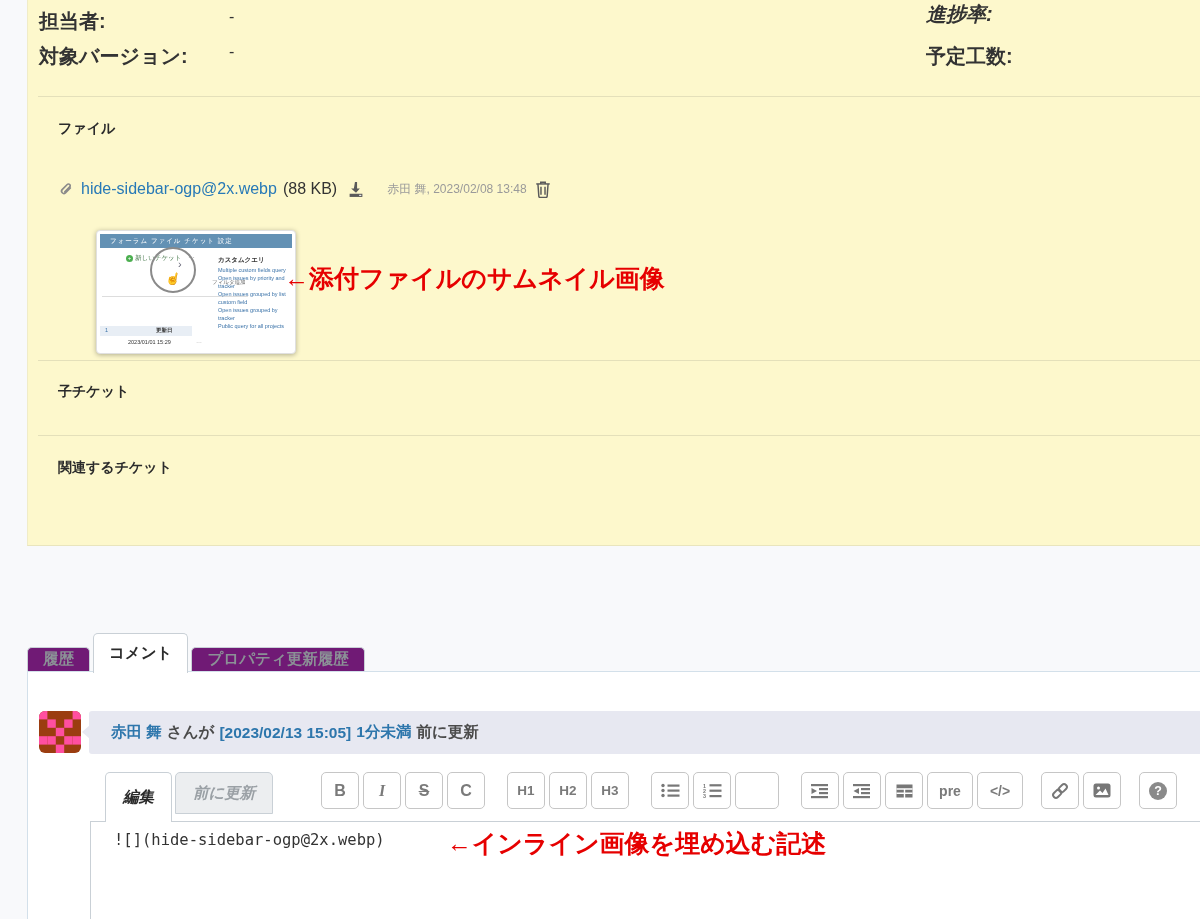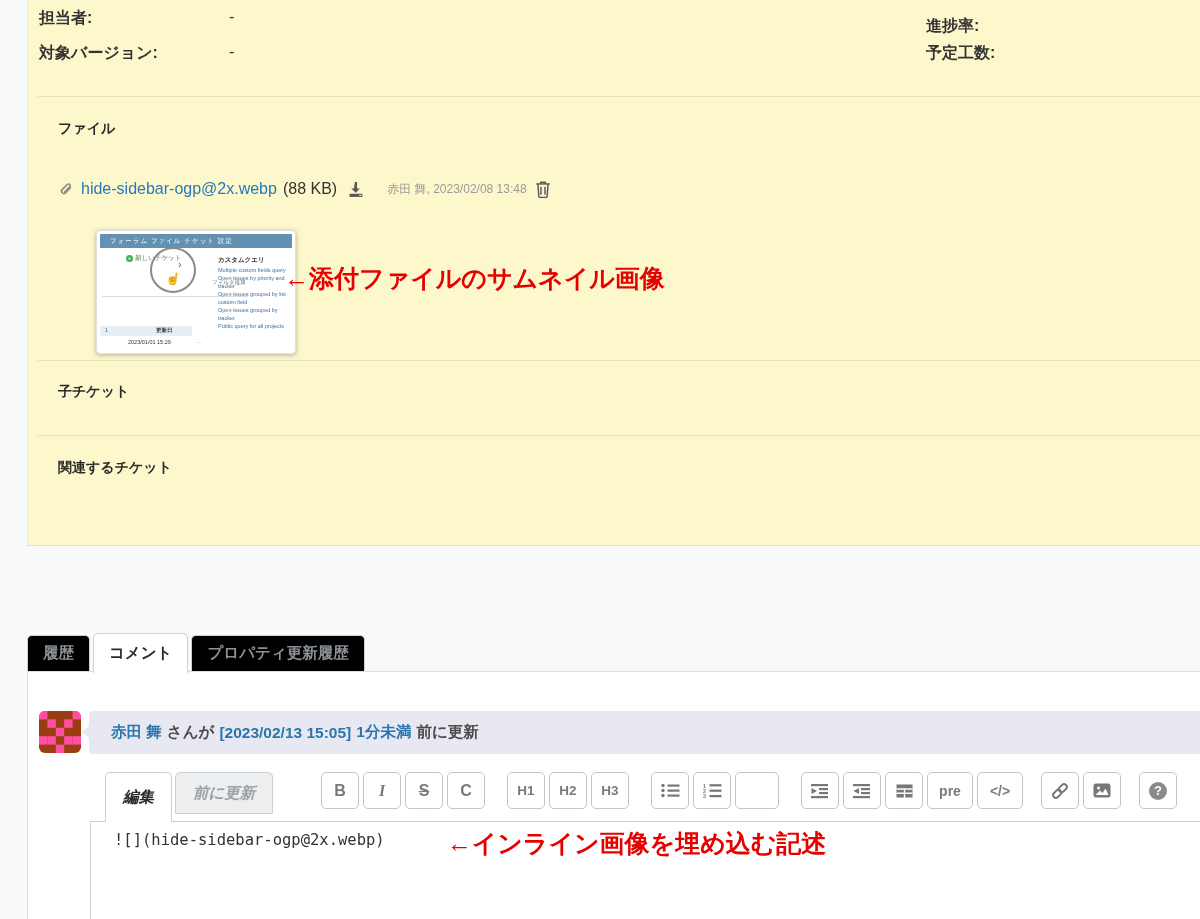--- a/index.html
+++ b/index.html
@@ -4,21 +4,21 @@
 <style>
   * { margin:0; padding:0; box-sizing:border-box; }
   html,body { width:1200px; height:919px; }
   body { font-family:"Liberation Sans", sans-serif; background:#f8f9fb; overflow:hidden; position:relative; }
 
   .abs { position:absolute; }
 
   
   .issue-panel { position:absolute; left:27px; top:0; width:1180px; height:546px;
                  background:#fdf8cc; border-bottom:1px solid #e9e5bd; border-left:1px solid #f0ecc8; }
-  .attr-label { font-weight:bold; color:#333; font-size:16px; }
+  .attr-label { font-weight:bold; color:#333; font-size:20px; }
   .attr-value { color:#333; font-size:16px; }
   .sep { position:absolute; left:10px; right:0; border-top:1px solid #e4e0ba; height:0; }
   .sec-head { font-weight:bold; color:#2b2b2b; font-size:14px; }
 
   .attach-line { position:absolute; left:57px; top:180px; display:flex; align-items:center; }
   .attach-link { color:#2779b7; font-size:16px; text-decoration:none; margin-left:6px; }
   .attach-size { color:#333; font-size:16px; margin-left:6px; }
   .dl-btn { margin-left:10px; display:inline-flex; }
   .attach-meta { color:#9a9a9a; font-size:12px; margin-left:22px; }
   .trash-btn { margin-left:8px; display:inline-flex; }
@@ -48,21 +48,21 @@
   .t-tbl-head { position:absolute; left:0; top:92px; width:92px; height:10px; background:#e8eef5; }
   .t-tbl-col { position:absolute; left:56px; top:93px; font-size:5.5px; color:#333; font-weight:bold; }
   .t-page { position:absolute; left:5px; top:93px; font-size:5.5px; color:#3a72a8; }
   .t-row-date { position:absolute; left:28px; top:105px; font-size:5.5px; color:#333; }
   .t-row-more { position:absolute; left:96px; top:104px; font-size:6px; color:#888; }
 
   
   .tabs { position:absolute; left:27px; top:633px; height:40px; display:flex; align-items:flex-end; z-index:3; }
   .tab { font-size:15.5px; font-weight:bold; padding:0 15px; display:flex; align-items:center;
          border:1px solid #c9d0d6; border-bottom:none; border-radius:5px 5px 0 0; margin-right:3px;
-         background:#000000; color:#8b9196; height:36px; margin-bottom:2px; cursor:pointer; }
+         background:#701a75; color:#8b9196; height:24px; margin-bottom:2px; cursor:pointer; }
   .tab.active { background:#fff; color:#2b2b2b; height:40px; margin-bottom:0; }
 
   
   .comment-box { position:absolute; left:27px; top:671px; width:1180px; height:248px; background:#fff;
                  border-top:1px solid #d3e0ea; border-left:1px solid #d3e0ea; }
   .avatar { position:absolute; left:11px; top:39px; width:42px; height:42px; border-radius:6px; overflow:hidden; }
   .bubble { position:absolute; left:61px; top:39px; width:1119px; height:43px; background:#e7e8f1;
             border-radius:3px; display:flex; align-items:center; padding-left:22px; }
   .bubble:before { content:""; position:absolute; left:-7px; top:14px; border-top:7px solid transparent;
                    border-bottom:7px solid transparent; border-right:8px solid #e7e8f1; }
@@ -98,21 +98,21 @@
 
   svg { display:block; }
 </style>
 </head>
 <body>
 
 <div class="issue-panel">
 
   <span class="abs attr-label" style="left:11px; top:8px;">担当者:</span>
   <span class="abs attr-value" style="left:201px; top:8px;">-</span>
-  <span class="abs attr-label" style="left:898px; top:16px;">進捗率:</span>
+  <span class="abs attr-label" style="left:898px; top:1px;font-style:italic;">進捗率:</span>
 
   <span class="abs attr-label" style="left:11px; top:43px;">対象バージョン:</span>
   <span class="abs attr-value" style="left:201px; top:43px;">-</span>
   <span class="abs attr-label" style="left:898px; top:43px;">予定工数:</span>
 
   <div class="sep" style="top:96px;"></div>
 
   <div class="abs sec-head" style="left:30px; top:120px;">ファイル</div>
 
   <div class="attach-line" style="left:30px;">

